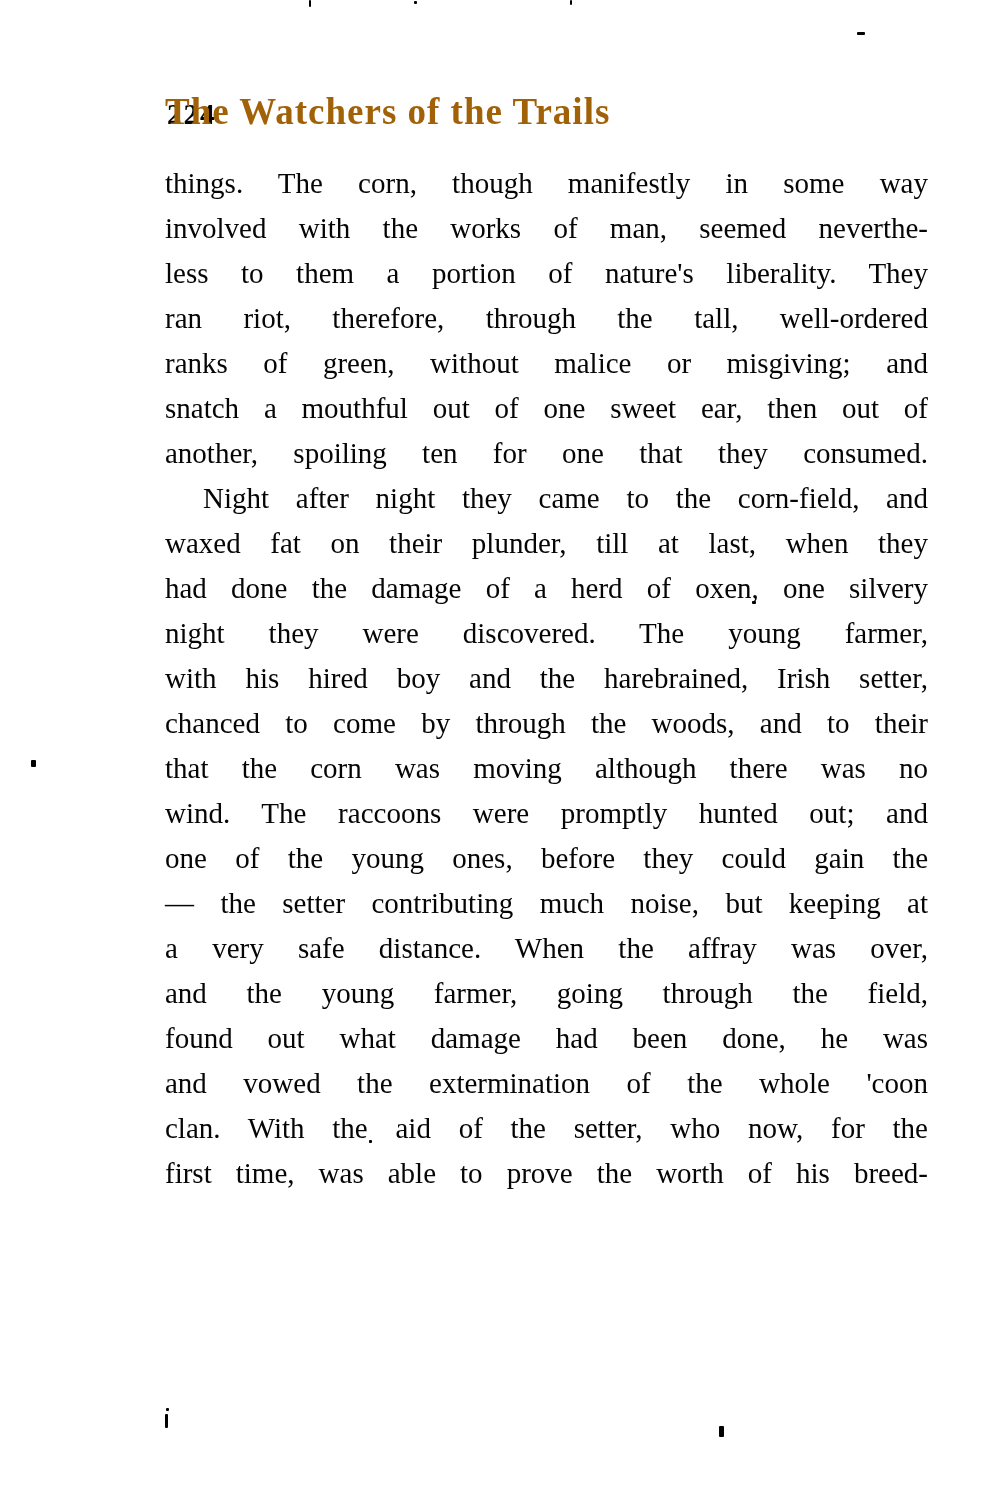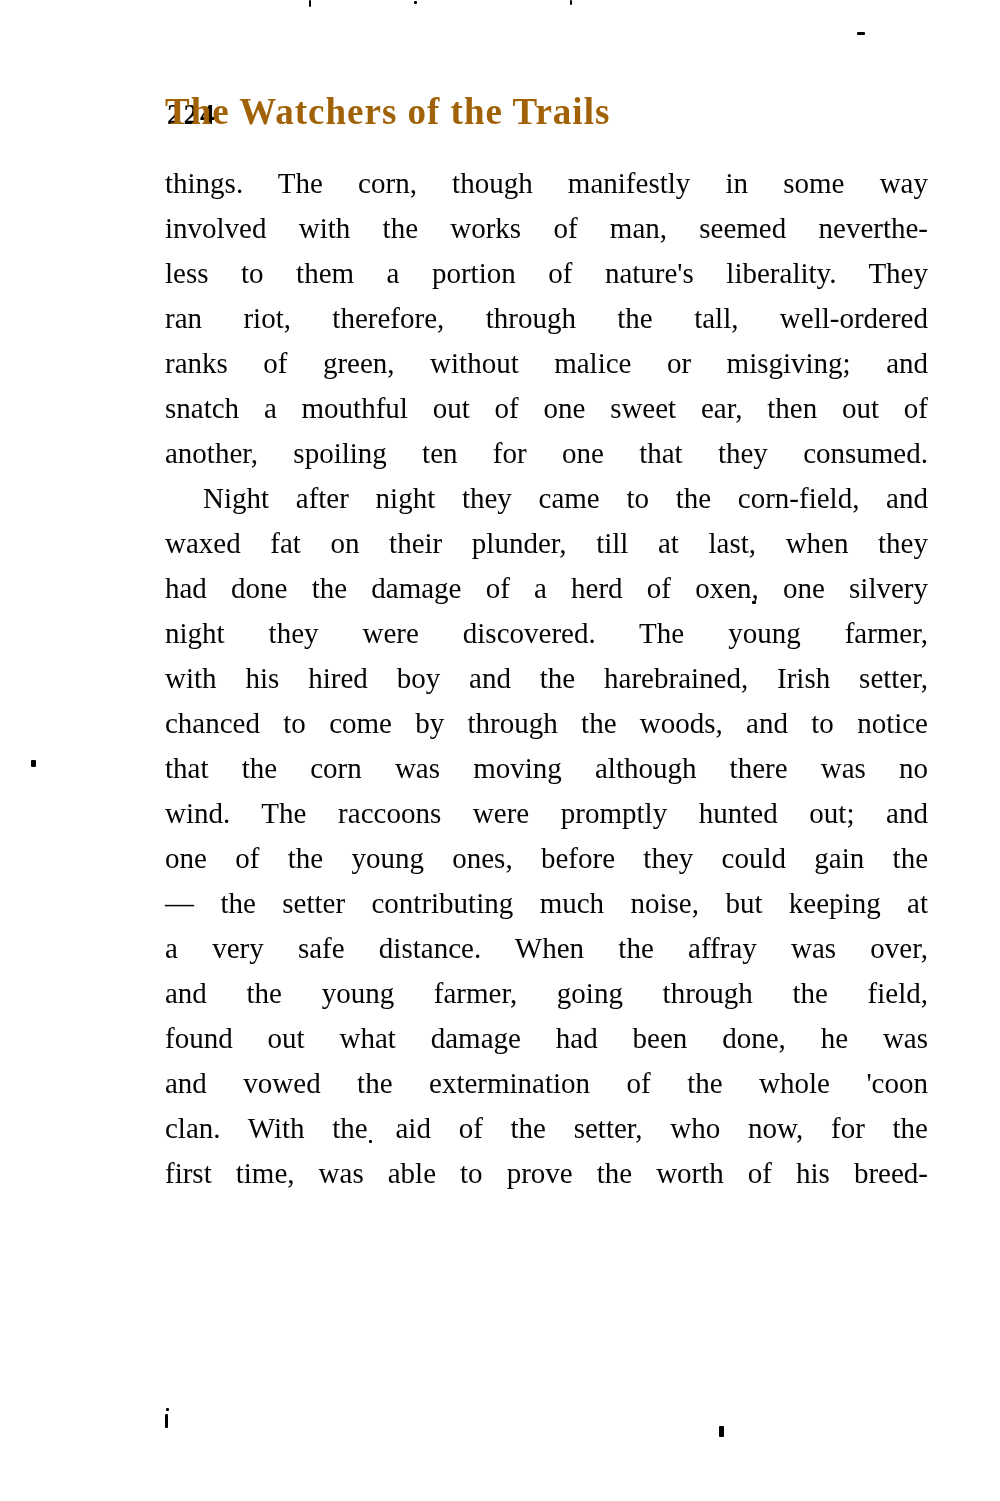--- a/index.html
+++ b/index.html
@@ -90,21 +90,21 @@
         <div class="text-line">ranks of green, without malice or misgiving; and</div>
         <div class="text-line">snatch a mouthful out of one sweet ear, then out of</div>
         <div class="text-line">another, spoiling ten for one that they consumed.</div>
       </div>
       <div class="paragraph">
         <div class="text-line indent">Night after night they came to the corn-field, and</div>
         <div class="text-line">waxed fat on their plunder, till at last, when they</div>
         <div class="text-line">had done the damage of a herd of oxen, one silvery</div>
         <div class="text-line">night they were discovered.  The young farmer,</div>
         <div class="text-line">with his hired boy and the harebrained, Irish setter,</div>
-        <div class="text-line">chanced to come by through the woods, and to notice</div>
+        <div class="text-line">chanced to come by through the woods, and to their</div>
         <div class="text-line">that the corn was moving although there was no</div>
         <div class="text-line">wind.  The raccoons were promptly hunted out; and</div>
         <div class="text-line">one of the young ones, before they could gain the</div>
         <div class="text-line">— the setter contributing much noise, but keeping at</div>
         <div class="text-line">a very safe distance.  When the affray was over,</div>
         <div class="text-line">and the young farmer, going through the field,</div>
         <div class="text-line">found out what damage had been done, he was</div>
         <div class="text-line">and vowed the extermination of the whole 'coon</div>
         <div class="text-line">clan.  With the aid of the setter, who now, for the</div>
         <div class="text-line">first time, was able to prove the worth of his breed-</div>

